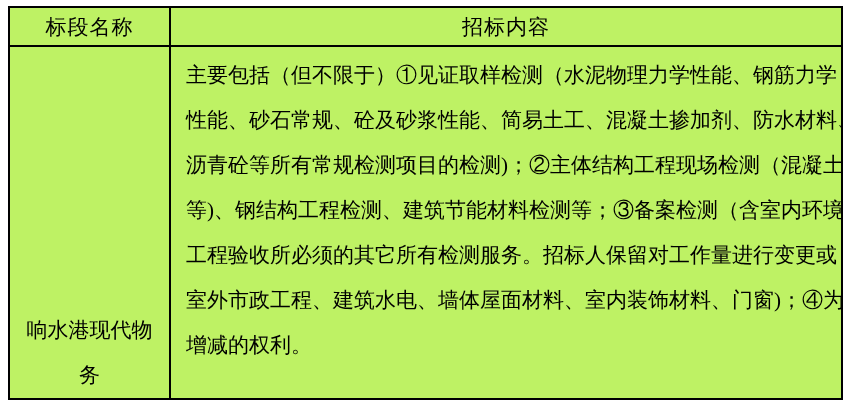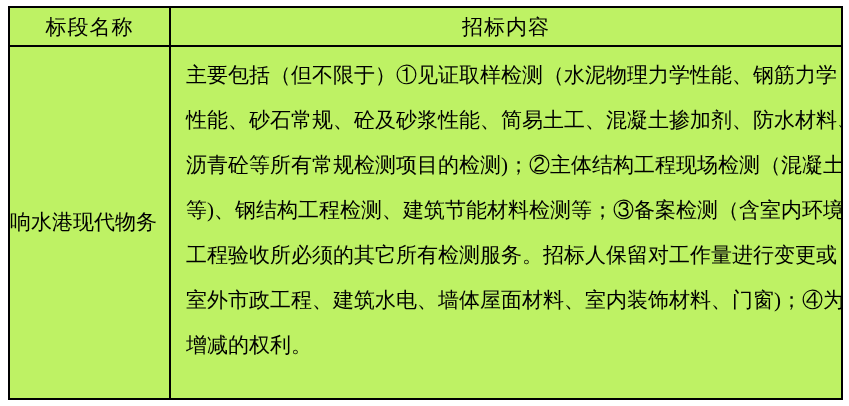--- a/index.html
+++ b/index.html
@@ -33,23 +33,23 @@
     align-items: center;
     justify-content: center;
     font-size: 21px;
     border-bottom: 2px solid #000000;
     letter-spacing: 1px;
   }
   .th-left { border-right: 2px solid #000000; }
   .cell-left {
     border-right: 2px solid #000000;
     display: flex;
-    flex-direction: row;
+    flex-direction: column;
     align-items: center;
-    justify-content: flex-start;
+    justify-content: flex-end;
     font-size: 21px;
     text-align: center;
   }
   .cell-left .name-line {
     line-height: 45px;
     white-space: nowrap;
   }
   .cell-right {
     padding: 6px 10px 0 15px;
     font-size: 21px;

